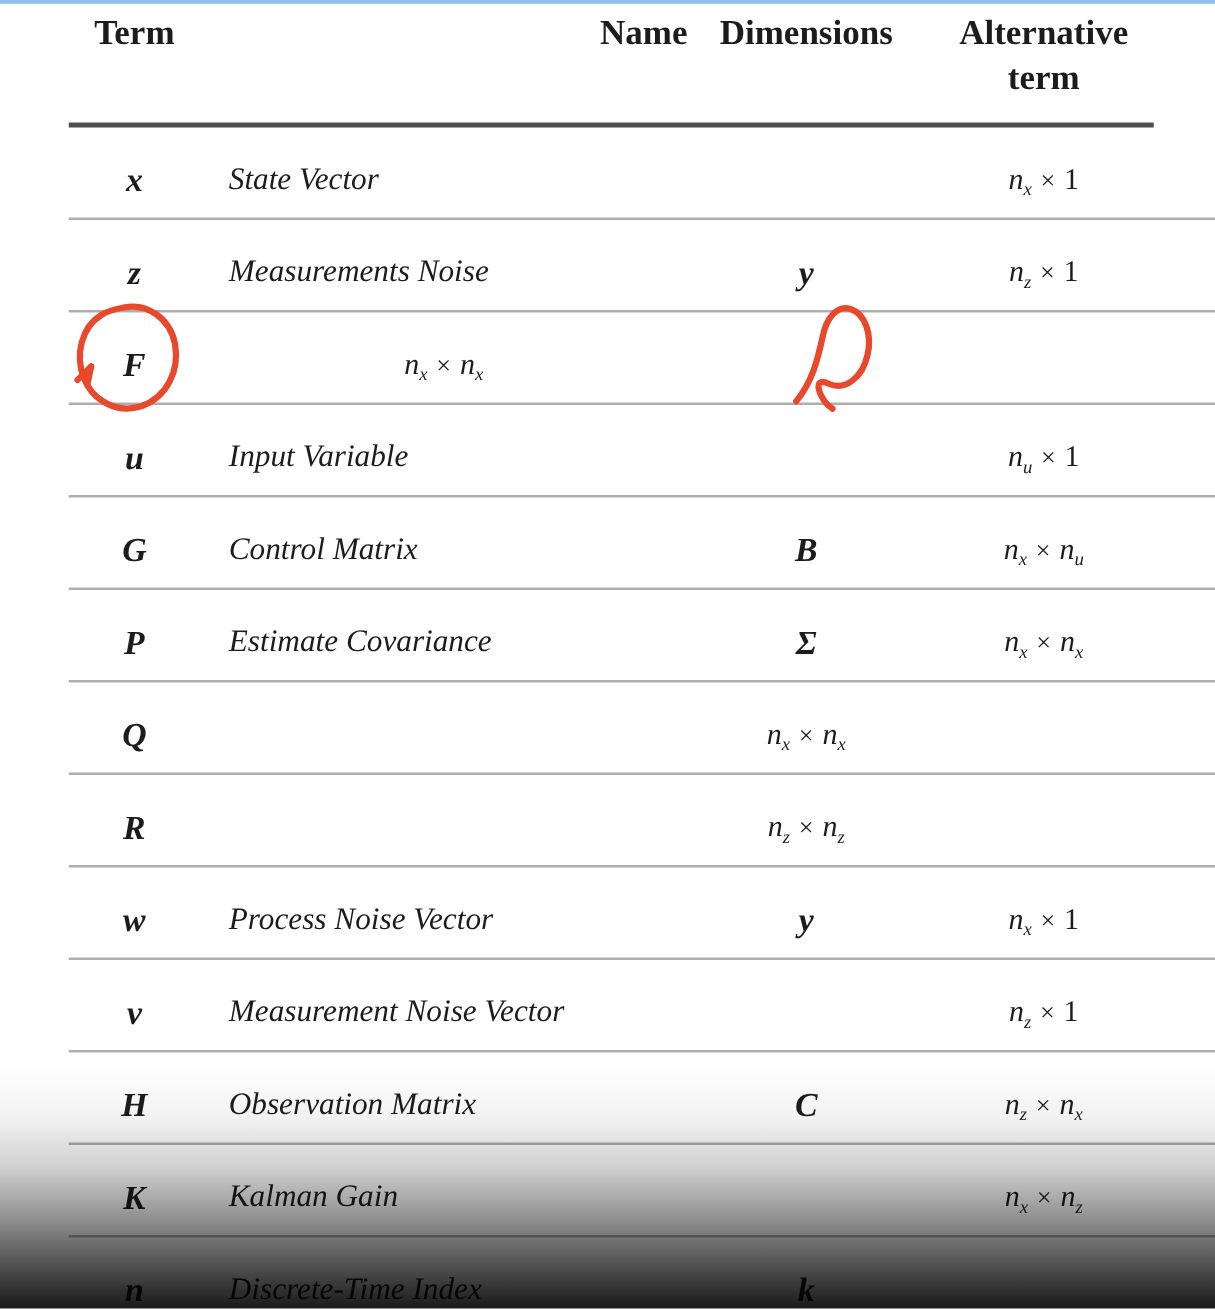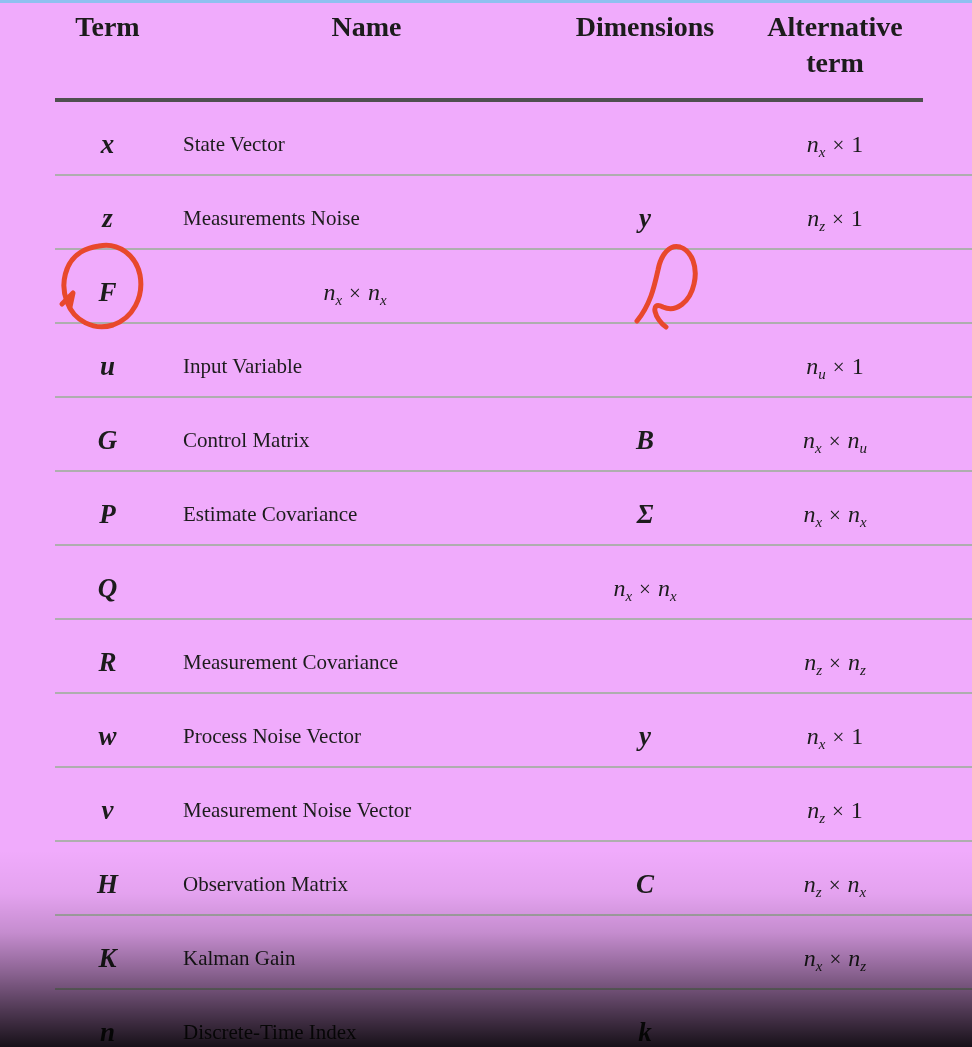--- a/index.html
+++ b/index.html
@@ -20,36 +20,36 @@
   .grid-row {
     display: grid;
     grid-template-columns: 105px 390px 190px 190px;
     margin-left: 55px;
   }
   .header-row { height: 89px; padding-top: 6px; }
   .hcell {
     font-size: 28px; font-weight: bold; line-height: 36px;
     text-align: center;
   }
-  .hcell.left { text-align: center; padding-left: 23px; }
+  .hcell.left { text-align: right; padding-left: 23px; }
 
   .thick-rule { height: 4px; width: 868px; margin-left: 55px; background: #4f4f4f; }
 
   .row {
     box-sizing: border-box;
     height: 74px;
     padding-top: 12px;
     border-bottom: 2px solid #aeaeae;
     align-items: center;
   }
   .cell { display: flex; align-items: center; justify-content: center; }
   .cell.left { justify-content: flex-start; padding-left: 23px; }
 
   .term-sym { font-size: 27px; font-weight: bold; font-style: italic; }
-  .name-txt { font-size: 21px; }
+  .name-txt { font-size: 25px; font-style: italic; }
   .alt-sym  { font-size: 27px; font-weight: bold; font-style: italic; }
 
   .dim { font-size: 24px; white-space: nowrap; }
   .mvar { font-style: italic; }
   .mvar.upright { font-style: normal; }
   .dim sub { font-size: 15px; font-style: italic; vertical-align: -5px; line-height: 0; }
   .times { font-style: normal; font-size: 21px; margin: 0 7px; }
 
   .annotations {
     position: absolute; inset: 0;
@@ -68,21 +68,21 @@
       rgba(0,0,0,0.05) 22%,
       rgba(0,0,0,0.18) 42%,
       rgba(0,0,0,0.42) 62%,
       rgba(0,0,0,0.68) 82%,
       rgba(0,0,0,0.90) 100%);
   }
 </style>
 </head>
 <body>
 
-<div class="canvas" style="background: #f0abfc;">
+<div class="canvas" style="background: #ffffff;">
 
   <div class="top-border" style="background: rgb(143, 192, 240);"></div>
 
   <div class="table">
 
     <div class="grid-row header-row">
       <div class="hcell">Term</div>
       <div class="hcell left">Name</div>
       <div class="hcell">Dimensions</div>
       <div class="hcell">Alternative term</div>
@@ -184,23 +184,20 @@
       </div>
       <div class="cell">
         <span class="dim"><span class="mvar">n</span><sub>x</sub><span class="times">×</span><span class="mvar">n</span><sub>x</sub></span>
       </div>
     </div>
 
     <div class="grid-row row">
       <div class="cell">
         <span class="term-sym">R</span>
       </div>
-      <div class="cell left">
-        <span class="name-txt">Measurement Covariance</span>
-      </div>
       <div class="cell">
         <span class="alt-sym"></span>
       </div>
       <div class="cell">
         <span class="dim"><span class="mvar">n</span><sub>z</sub><span class="times">×</span><span class="mvar">n</span><sub>z</sub></span>
       </div>
     </div>
 
     <div class="grid-row row">
       <div class="cell">

